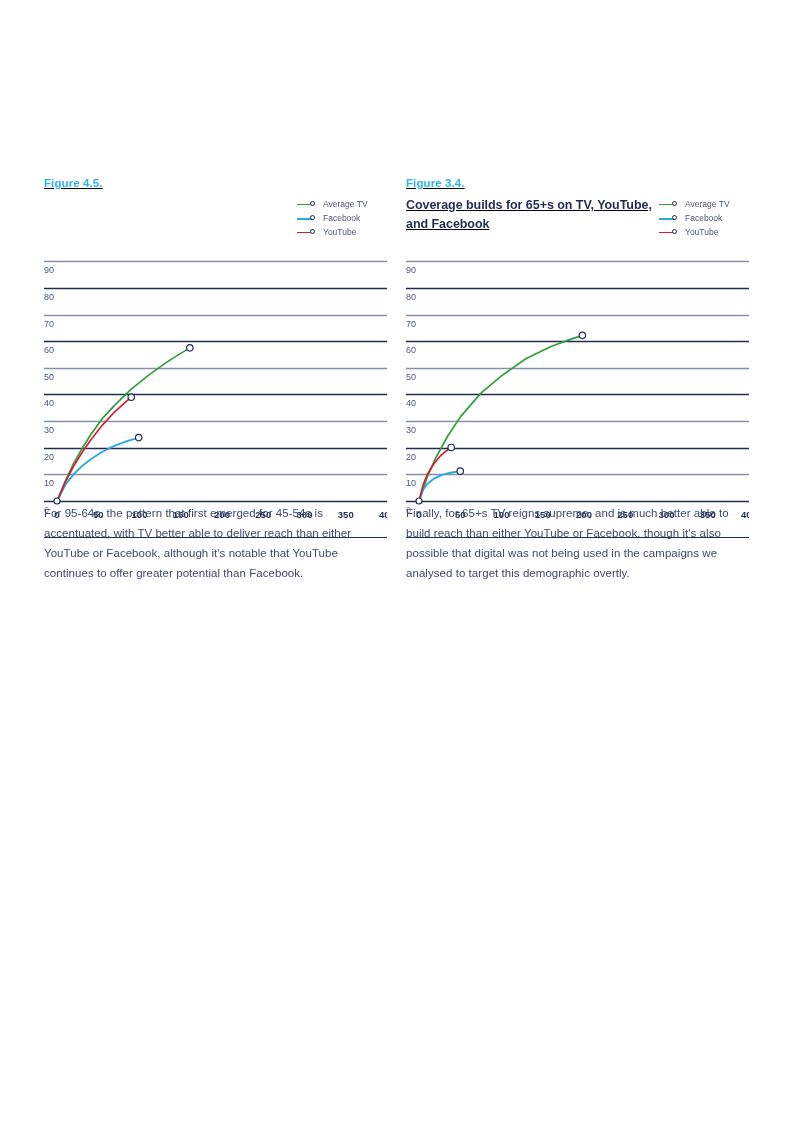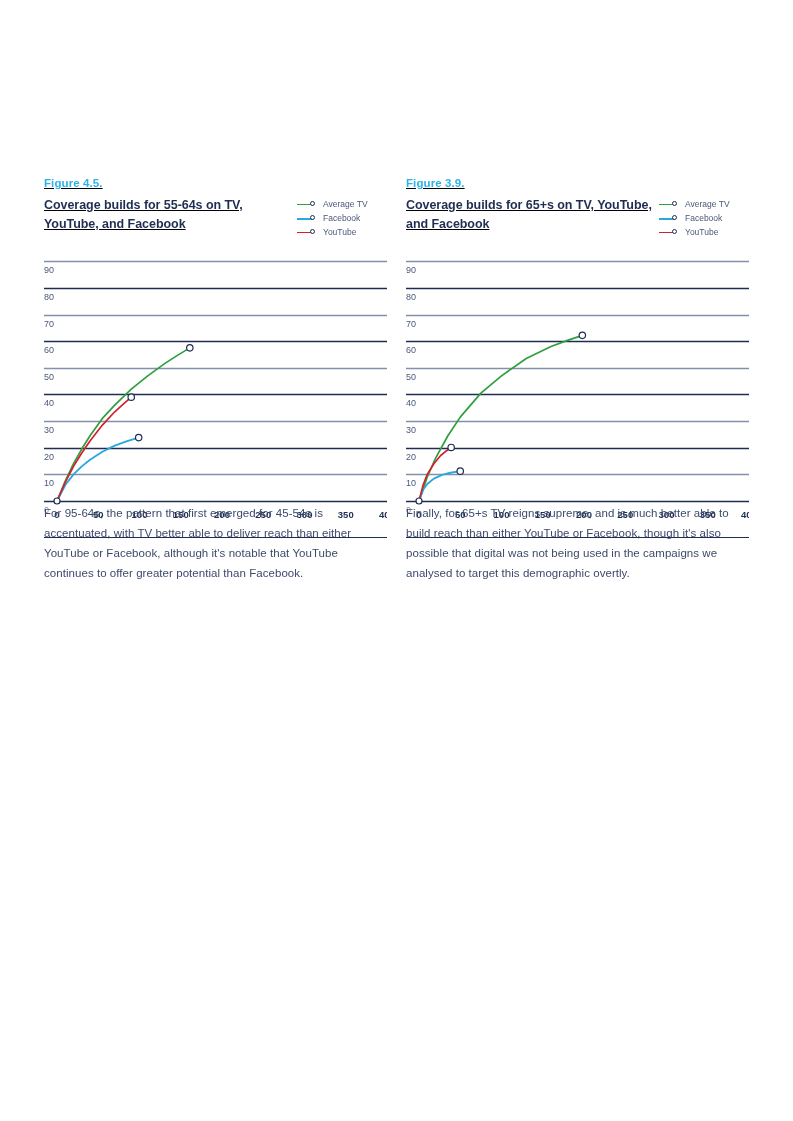--- a/index.html
+++ b/index.html
@@ -144,21 +144,20 @@
 </style>
 </head>
 <body>
 
 <div class="page">
 
   <div class="col col-left">
 
     <div class="fig-head">
       <div class="fig-label">Figure 4.5.</div>
-      <div class="fig-title">Coverage builds for 55-64s on TV, YouTube, and Facebook</div>
 
       <div class="legend">
         <div class="legend-row">
           <span class="legend-swatch">
             <span class="lline" style="background:#2e9e3e"></span>
               <span class="ldot"></span>
           </span>
           <span class="legend-text">Average TV</span>
         </div>
         <div class="legend-row">
@@ -219,21 +218,21 @@
         </svg>
       <div class="rule rule-bottom"></div>
     </div>
 
     <div class="body-copy">For 95-64s, the pattern that first emerged for 45-54s is accentuated, with TV better able to deliver reach than either YouTube or Facebook, although it's notable that YouTube continues to offer greater potential than Facebook.</div>
   </div>
 
   <div class="col col-right">
 
     <div class="fig-head">
-      <div class="fig-label">Figure 3.9.</div>
+      <div class="fig-label">Figure 3.4.</div>
       <div class="fig-title">Coverage builds for 65+s on TV, YouTube, and Facebook</div>
 
       <div class="legend">
         <div class="legend-row">
           <span class="legend-swatch">
             <span class="lline" style="background:#2e9e3e"></span>
               <span class="ldot"></span>
           </span>
           <span class="legend-text">Average TV</span>
         </div>

